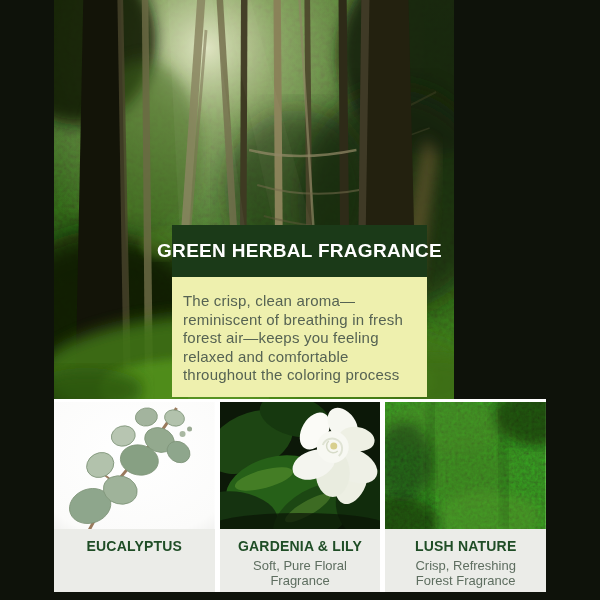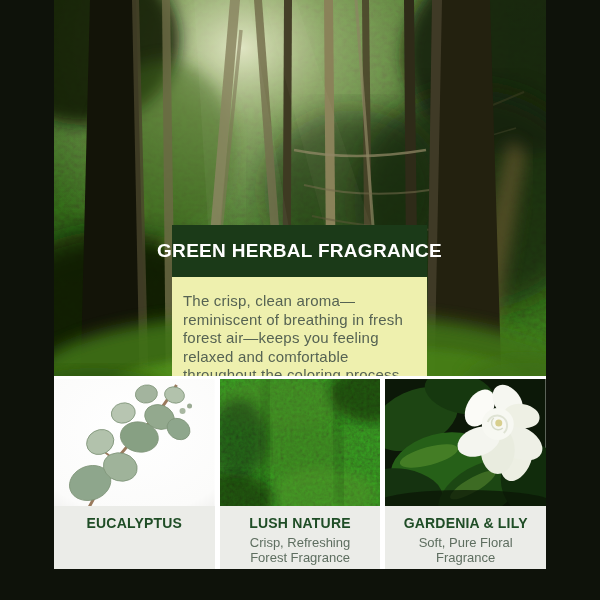--- a/index.html
+++ b/index.html
@@ -1,39 +1,39 @@
 <!DOCTYPE html>
 <html style="--page-bg: #0e120a; --banner-bg: #1b3a18; --banner-text: #ffffff; --desc-bg: #eef0ae; --desc-text: #566353; --caption-bg: #ebece8; --caption-title: #1f4d26; --caption-sub: #5e6e60; --separator: #ffffff;"><head>
 <meta charset="utf-8">
 <style>
   html,body{margin:0;padding:0;}
   .canvas{
     position:relative;width:600px;height:600px;overflow:hidden;
     background:var(--page-bg,#0e120a);
     font-family:"Liberation Sans",sans-serif;
   }
-  .hero{position:absolute;left:54px;top:0;width:492px;height:399px;overflow:hidden;}
+  .hero{position:absolute;left:54px;top:0;width:400px;height:399px;overflow:hidden;}
   .hero > svg{position:absolute;left:0;top:0;width:100%;height:100%;display:block;}
   .banner{
     position:absolute;left:118px;top:225px;width:255px;height:52px;
     background:var(--banner-bg,#1b3a18);color:var(--banner-text,#ffffff);
     display:flex;flex-direction:column;align-items:center;justify-content:center;
     text-align:center;font-weight:bold;font-size:19px;line-height:24px;
     letter-spacing:.3px;white-space:nowrap;
   }
   .desc{
     position:absolute;left:118px;top:277px;width:255px;height:120px;
     background:var(--desc-bg,#eef0ae);box-sizing:border-box;padding:15px 22px 0 11px;
   }
   .desc p{
     margin:0;font-size:15px;line-height:18.5px;letter-spacing:.2px;
     color:var(--desc-text,#566353);white-space:pre-line;
   }
   .features{
-    position:absolute;left:54px;top:376px;width:492px;height:193px;
+    position:absolute;left:54px;top:399px;width:492px;height:193px;
     background:var(--separator,#ffffff);
     display:flex;gap:5px;box-sizing:border-box;padding-top:3px;
   }
   .card{flex:1;display:flex;flex-direction:column;min-width:0;}
   .card .photo{height:127px;position:relative;overflow:hidden;}
   .card .photo svg{position:absolute;left:0;top:0;width:100%;height:100%;display:block;}
   .card .caption{
     flex:1;background:var(--caption-bg,#ebece8);
     text-align:center;box-sizing:border-box;padding-top:9px;
   }
@@ -170,55 +170,20 @@
           <circle cx="135" cy="27" r="2.5" fill="#9bab94"></circle>
         </svg>
       </div>
       <div class="caption">
         <div class="cap-title">EUCALYPTUS</div>
       </div>
     </div>
 
     <div class="card">
       <div class="photo">
-        <svg viewBox="0 0 157 127" preserveAspectRatio="none" aria-hidden="true">
-          <defs>
-            <linearGradient id="cbg" x1="0" y1="0" x2="1" y2="1">
-              <stop offset="0" stop-color="#1b3a10"></stop>
-              <stop offset="1" stop-color="#14300c"></stop>
-            </linearGradient>
-            <filter id="ctex" x="0" y="0" width="100%" height="100%">
-              <feTurbulence type="fractalNoise" baseFrequency="0.32 0.28" numOctaves="4" seed="11"></feTurbulence>
-              <feColorMatrix type="matrix" values="0 0 0 0 0.08  0.6 0.6 0 0 0.07  0 0 0 0 0.03  0 0 0 0 1"></feColorMatrix>
-            </filter>
-            <filter id="cb6">
-                <feGaussianBlur stdDeviation="6"></feGaussianBlur>
-              </filter>
-          </defs>
-          <rect width="157" height="127" fill="url(#cbg)"></rect>
-          <rect width="157" height="127" filter="url(#ctex)" opacity="0.55"></rect>
-          <ellipse cx="60" cy="25" rx="62" ry="26" fill="#4d8526" opacity="0.45" filter="url(#cb6)"></ellipse>
-          <ellipse cx="78" cy="70" rx="46" ry="30" fill="#447a20" opacity="0.4" filter="url(#cb6)"></ellipse>
-          <ellipse cx="100" cy="115" rx="52" ry="26" fill="#57942c" opacity="0.45" filter="url(#cb6)"></ellipse>
-          <ellipse cx="148" cy="14" rx="40" ry="30" fill="#0a1d06" opacity="0.55" filter="url(#cb6)"></ellipse>
-          <ellipse cx="10" cy="120" rx="42" ry="26" fill="#0a1d06" opacity="0.55" filter="url(#cb6)"></ellipse>
-          <ellipse cx="18" cy="60" rx="28" ry="40" fill="#0e2408" opacity="0.45" filter="url(#cb6)"></ellipse>
-          <line x1="48" y1="0" x2="40" y2="127" stroke="#0c2007" stroke-width="5" opacity="0.4" filter="url(#cb6)"></line>
-          <line x1="112" y1="0" x2="120" y2="127" stroke="#0c2007" stroke-width="5" opacity="0.4" filter="url(#cb6)"></line>
-        </svg>
-      </div>
-      <div class="caption">
-        <div class="cap-title">LUSH NATURE</div>
-        <div class="cap-sub">Crisp, Refreshing
-Forest Fragrance</div>
-      </div>
-    </div>
-
-    <div class="card">
-      <div class="photo">
         <svg viewBox="0 0 161 127" preserveAspectRatio="none" aria-hidden="true">
           <rect width="161" height="127" fill="#0c1808"></rect>
           <ellipse cx="30" cy="40" rx="46" ry="28" transform="rotate(-25 30 40)" fill="#1d4513"></ellipse>
           <ellipse cx="75" cy="14" rx="36" ry="20" transform="rotate(15 75 14)" fill="#16380f"></ellipse>
           <ellipse cx="55" cy="85" rx="50" ry="30" transform="rotate(-15 55 85)" fill="#266018"></ellipse>
           <ellipse cx="44" cy="77" rx="30" ry="9" transform="rotate(-15 44 77)" fill="#7fb53e" opacity="0.35"></ellipse>
           <ellipse cx="18" cy="112" rx="40" ry="22" transform="rotate(10 18 112)" fill="#153310"></ellipse>
           <ellipse cx="95" cy="112" rx="46" ry="25" transform="rotate(-30 95 112)" fill="#1c4713"></ellipse>
           <ellipse cx="88" cy="106" rx="26" ry="7" transform="rotate(-30 88 106)" fill="#8bc04a" opacity="0.3"></ellipse>
           <ellipse cx="146" cy="100" rx="30" ry="36" fill="#112c0c"></ellipse>
@@ -240,14 +205,49 @@
           </g>
         </svg>
       </div>
       <div class="caption">
         <div class="cap-title">GARDENIA &amp; LILY</div>
         <div class="cap-sub">Soft, Pure Floral
 Fragrance</div>
       </div>
     </div>
 
+    <div class="card">
+      <div class="photo">
+        <svg viewBox="0 0 157 127" preserveAspectRatio="none" aria-hidden="true">
+          <defs>
+            <linearGradient id="cbg" x1="0" y1="0" x2="1" y2="1">
+              <stop offset="0" stop-color="#1b3a10"></stop>
+              <stop offset="1" stop-color="#14300c"></stop>
+            </linearGradient>
+            <filter id="ctex" x="0" y="0" width="100%" height="100%">
+              <feTurbulence type="fractalNoise" baseFrequency="0.32 0.28" numOctaves="4" seed="11"></feTurbulence>
+              <feColorMatrix type="matrix" values="0 0 0 0 0.08  0.6 0.6 0 0 0.07  0 0 0 0 0.03  0 0 0 0 1"></feColorMatrix>
+            </filter>
+            <filter id="cb6">
+                <feGaussianBlur stdDeviation="6"></feGaussianBlur>
+              </filter>
+          </defs>
+          <rect width="157" height="127" fill="url(#cbg)"></rect>
+          <rect width="157" height="127" filter="url(#ctex)" opacity="0.55"></rect>
+          <ellipse cx="60" cy="25" rx="62" ry="26" fill="#4d8526" opacity="0.45" filter="url(#cb6)"></ellipse>
+          <ellipse cx="78" cy="70" rx="46" ry="30" fill="#447a20" opacity="0.4" filter="url(#cb6)"></ellipse>
+          <ellipse cx="100" cy="115" rx="52" ry="26" fill="#57942c" opacity="0.45" filter="url(#cb6)"></ellipse>
+          <ellipse cx="148" cy="14" rx="40" ry="30" fill="#0a1d06" opacity="0.55" filter="url(#cb6)"></ellipse>
+          <ellipse cx="10" cy="120" rx="42" ry="26" fill="#0a1d06" opacity="0.55" filter="url(#cb6)"></ellipse>
+          <ellipse cx="18" cy="60" rx="28" ry="40" fill="#0e2408" opacity="0.45" filter="url(#cb6)"></ellipse>
+          <line x1="48" y1="0" x2="40" y2="127" stroke="#0c2007" stroke-width="5" opacity="0.4" filter="url(#cb6)"></line>
+          <line x1="112" y1="0" x2="120" y2="127" stroke="#0c2007" stroke-width="5" opacity="0.4" filter="url(#cb6)"></line>
+        </svg>
+      </div>
+      <div class="caption">
+        <div class="cap-title">LUSH NATURE</div>
+        <div class="cap-sub">Crisp, Refreshing
+Forest Fragrance</div>
+      </div>
+    </div>
+
   </div>
 </div>
 
 </body></html>

